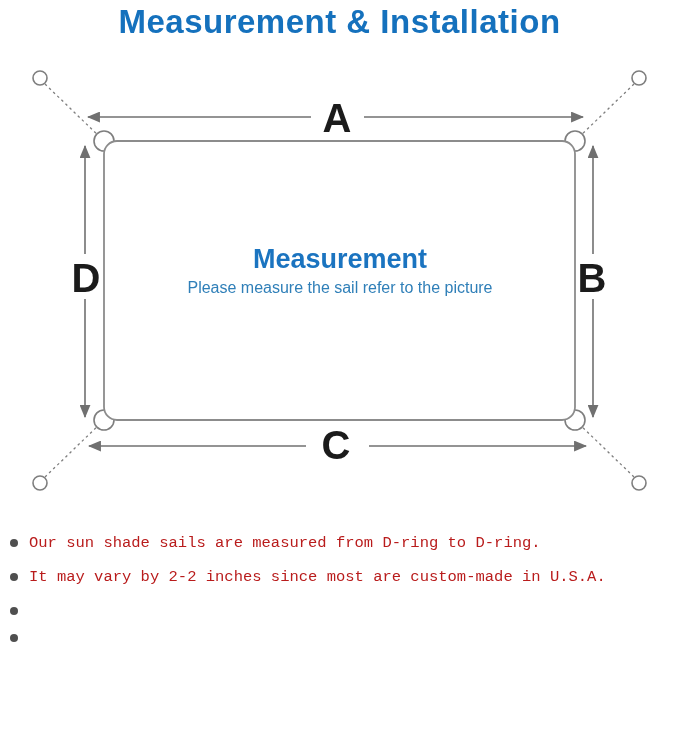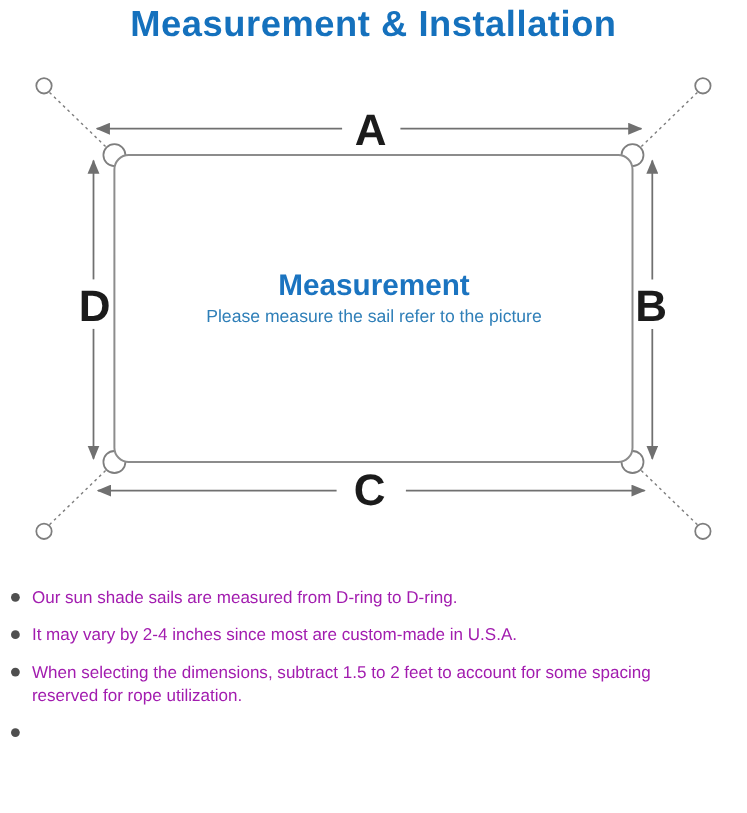--- a/index.html
+++ b/index.html
@@ -41,22 +41,23 @@
     display:flex;gap:11px;
     margin-bottom:13px;
   }
   .note-dot{
     flex:0 0 auto;
     width:8px;height:8px;border-radius:50%;
     background:#4f4f4f;
     margin-top:6px;
   }
   .note-text{
-    font-size:15.5px;line-height:21px;color:#a21caf;
+    font-size:15.5px;line-height:21px;color:#b91c1c;
     white-space:pre-line;
+    font-family:Liberation Mono, monospace;
   }
 </style>
 </head>
 <body>
 
 <div class="page">
 
   <div class="title">Measurement &amp; Installation</div>
 
   <svg class="diagram" viewBox="0 50 679 475" xmlns="http://www.w3.org/2000/svg">
@@ -109,25 +110,23 @@
     <text class="center-sub" x="340" y="293" text-anchor="middle">Please measure the sail refer to the picture</text>
   </svg>
 
   <ul class="notes">
     <li class="note-item">
       <span class="note-dot"></span>
       <span class="note-text">Our sun shade sails are measured from D-ring to D-ring.</span>
     </li>
     <li class="note-item">
       <span class="note-dot"></span>
-      <span class="note-text">It may vary by 2-4 inches since most are custom-made in U.S.A.</span>
+      <span class="note-text">It may vary by 2-2 inches since most are custom-made in U.S.A.</span>
     </li>
     <li class="note-item">
       <span class="note-dot"></span>
-      <span class="note-text">When selecting the dimensions, subtract 1.5 to 2 feet to account for some spacing
-reserved for rope utilization.</span>
     </li>
     <li class="note-item">
       <span class="note-dot"></span>
     </li>
   </ul>
 
 </div>
 
 </body></html>

